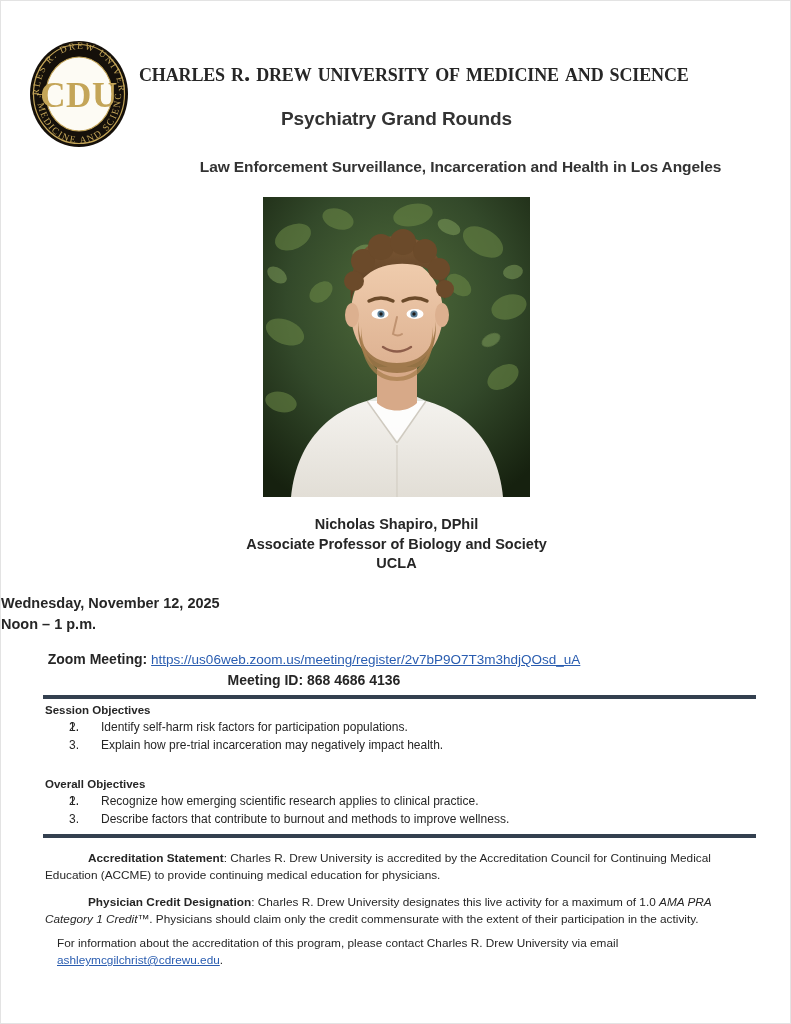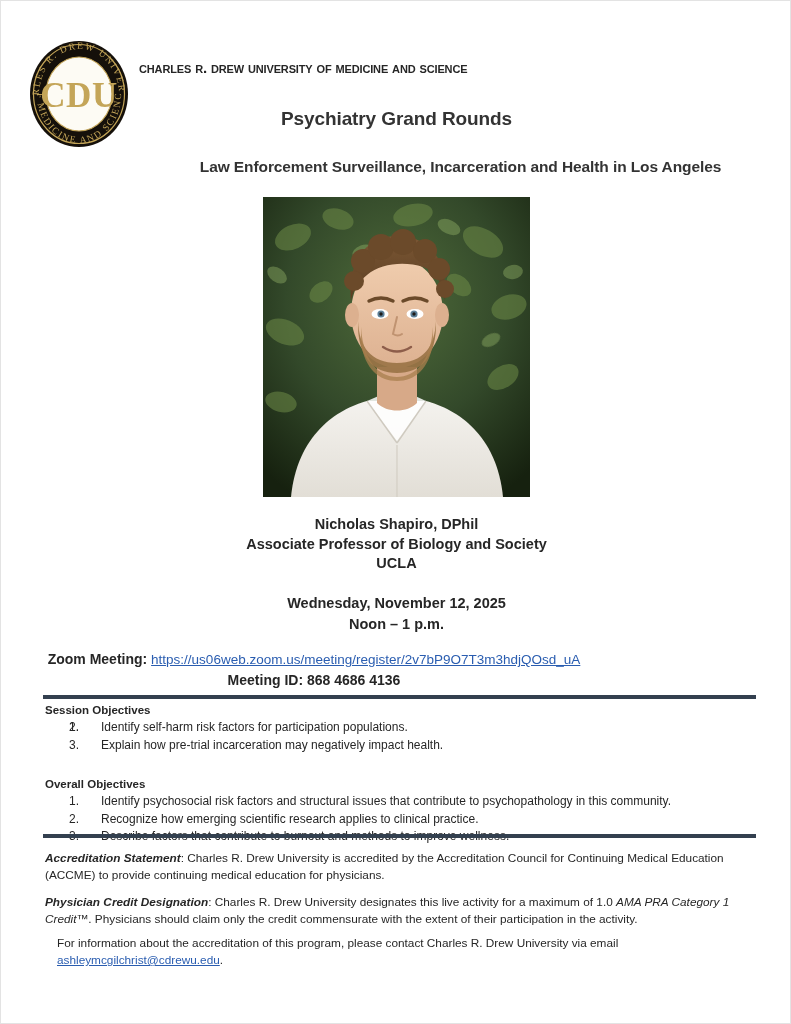--- a/index.html
+++ b/index.html
@@ -31,27 +31,28 @@
     position: absolute;
     left: 22px;
     top: 2px;
     width: 112px;
     height: 108px;
   }
   .org-title {
     position: absolute;
     left: 138px;
     top: 22px;
-    font-size: 15px;
+    font-size: 25px;
     font-weight: bold;
     letter-spacing: -0.15px;
     color: #262626;
     font-variant: small-caps;
     text-transform: lowercase;
     white-space: nowrap;
+    font-family: Liberation Serif, serif;
   }
   .org-title::first-letter { font-size: 1em; }
 
   .grand-rounds {
     position: absolute;
     top: 107px;
     left: 0;
     width: 791px;
     text-align: center;
     font-size: 19px;
@@ -94,21 +95,21 @@
     font-size: 14.5px;
     font-weight: bold;
     line-height: 19.5px;
     color: #262626;
   }
   .datetime-block {
     position: absolute;
     top: 592px;
     left: 0;
     width: 791px;
-    text-align: center;
+    text-align: left;
     font-size: 14.5px;
     font-weight: bold;
     line-height: 21px;
     color: #262626;
   }
 
   
   .zoom-block {
     position: absolute;
     top: 648px;
@@ -171,21 +172,21 @@
   
   .accred { position: absolute; left: 44px; width: 706px; }
   .accred p {
     margin: 0;
     font-size: 11.8px;
     line-height: 17px;
     color: #262626;
   }
   .accred .lead {
     font-weight: bold;
-    font-style: italic;
+    margin-left: 43px;
   }
   .accred .itl { font-style: italic; }
   .p-accred { top: 849px; position: absolute; left: 44px; width: 706px; }
   .p-credit { top: 893px; position: absolute; left: 44px; width: 706px; }
   .p-contact { top: 934px; position: absolute; left: 56px; width: 706px; }
   .email-link {
     color: #2a5db0;
     text-decoration: underline;
   }
 </style>
@@ -348,21 +349,20 @@
         <span>Explain how pre-trial incarceration may negatively impact health.</span>
       </li>
     </ul>
   </div>
 
   <div class="obj-section overall">
     <div class="obj-heading">Overall Objectives</div>
     <ul class="obj-list">
       <li>
         <span class="num">1.</span>
-        <span>Identify psychosocial risk factors and structural issues that contribute to psychopathology in this community.</span>
       </li>
       <li>
         <span class="num">2.</span>
         <span>Recognize how emerging scientific research applies to clinical practice.</span>
       </li>
       <li>
         <span class="num">3.</span>
         <span>Describe factors that contribute to burnout and methods to improve wellness.</span>
       </li>
     </ul>

